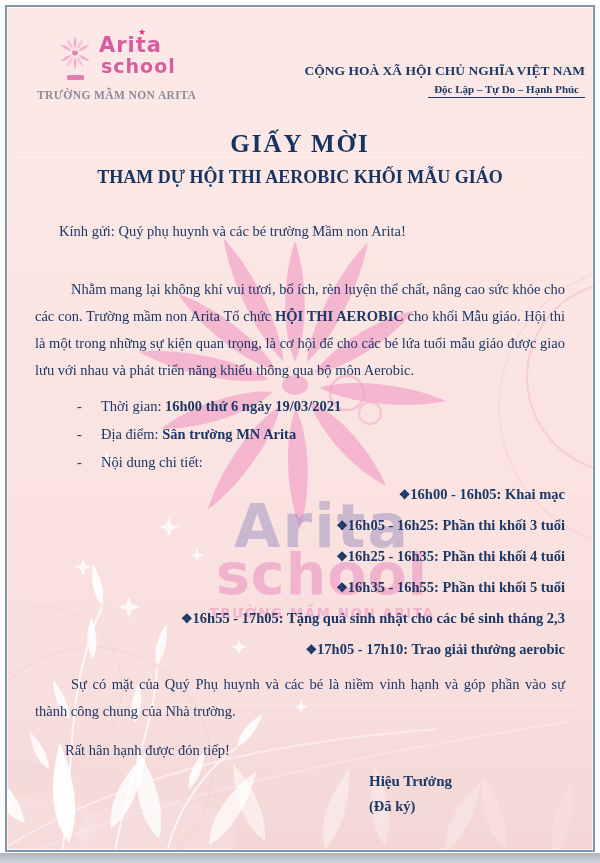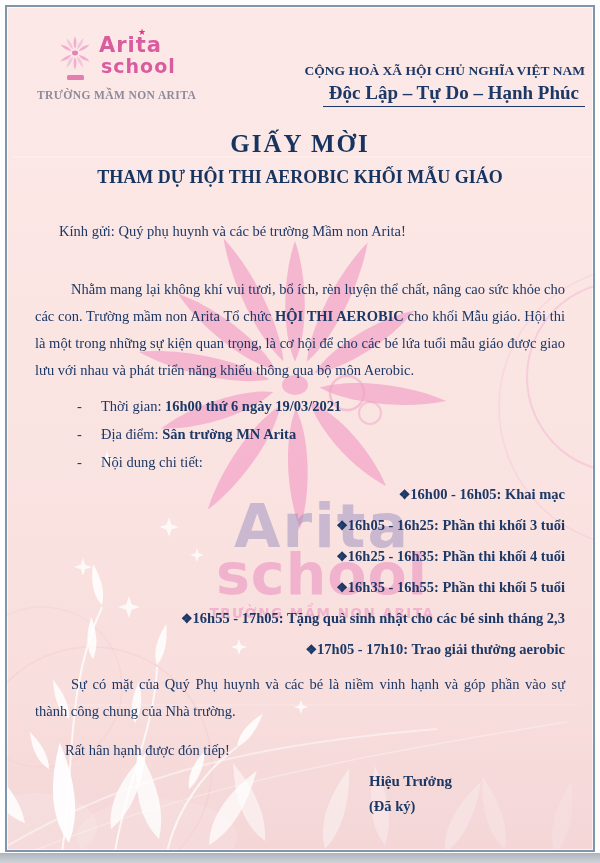--- a/index.html
+++ b/index.html
@@ -29,21 +29,21 @@
   .logo-flower{position:absolute;left:18px;top:2px;}
   .logo-name{position:absolute;left:62px;top:4px;line-height:1;
     font-family:"DejaVu Sans", sans-serif;color:#d95c9e;font-weight:bold;}
   .logo-name .l1{font-size:21px;letter-spacing:1px;position:relative;}
   .logo-name .l1 .star{position:absolute;left:39px;top:-7px;font-size:9px;color:#e4308a;}
   .logo-name .l2{font-size:19px;letter-spacing:1px;margin-top:1px;margin-left:2px;}
   .logo-caption{position:absolute;left:0;top:58px;width:190px;
     font-size:11.5px;font-weight:bold;letter-spacing:.4px;color:#8e8a97;white-space:nowrap;}
   .national{position:absolute;left:288px;top:40px;width:290px;text-align:right;margin-top:16px;}
   .national .n1{font-size:13.5px;font-weight:bold;white-space:nowrap;}
-  .national .n2{display:inline-block;font-size:19px;font-weight:bold;margin-top:3px;
+  .national .n2{display:inline-block;font-size:11px;font-weight:bold;margin-top:3px;
     padding:0 6px 2px 6px;border-bottom:1px solid #1c3866;white-space:nowrap;}
 
   
   .title-block{text-align:center;margin-top:19px;}
   .main-title{font-size:25px;font-weight:bold;letter-spacing:2px;color:#16345f;}
   .sub-title{font-size:18px;font-weight:bold;margin-top:9px;color:#16345f;white-space:nowrap;}
 
   
   .bodytext{padding:0 28px;font-size:14.5px;line-height:27px;}
   .greeting{margin-top:30px;padding-left:24px;}

